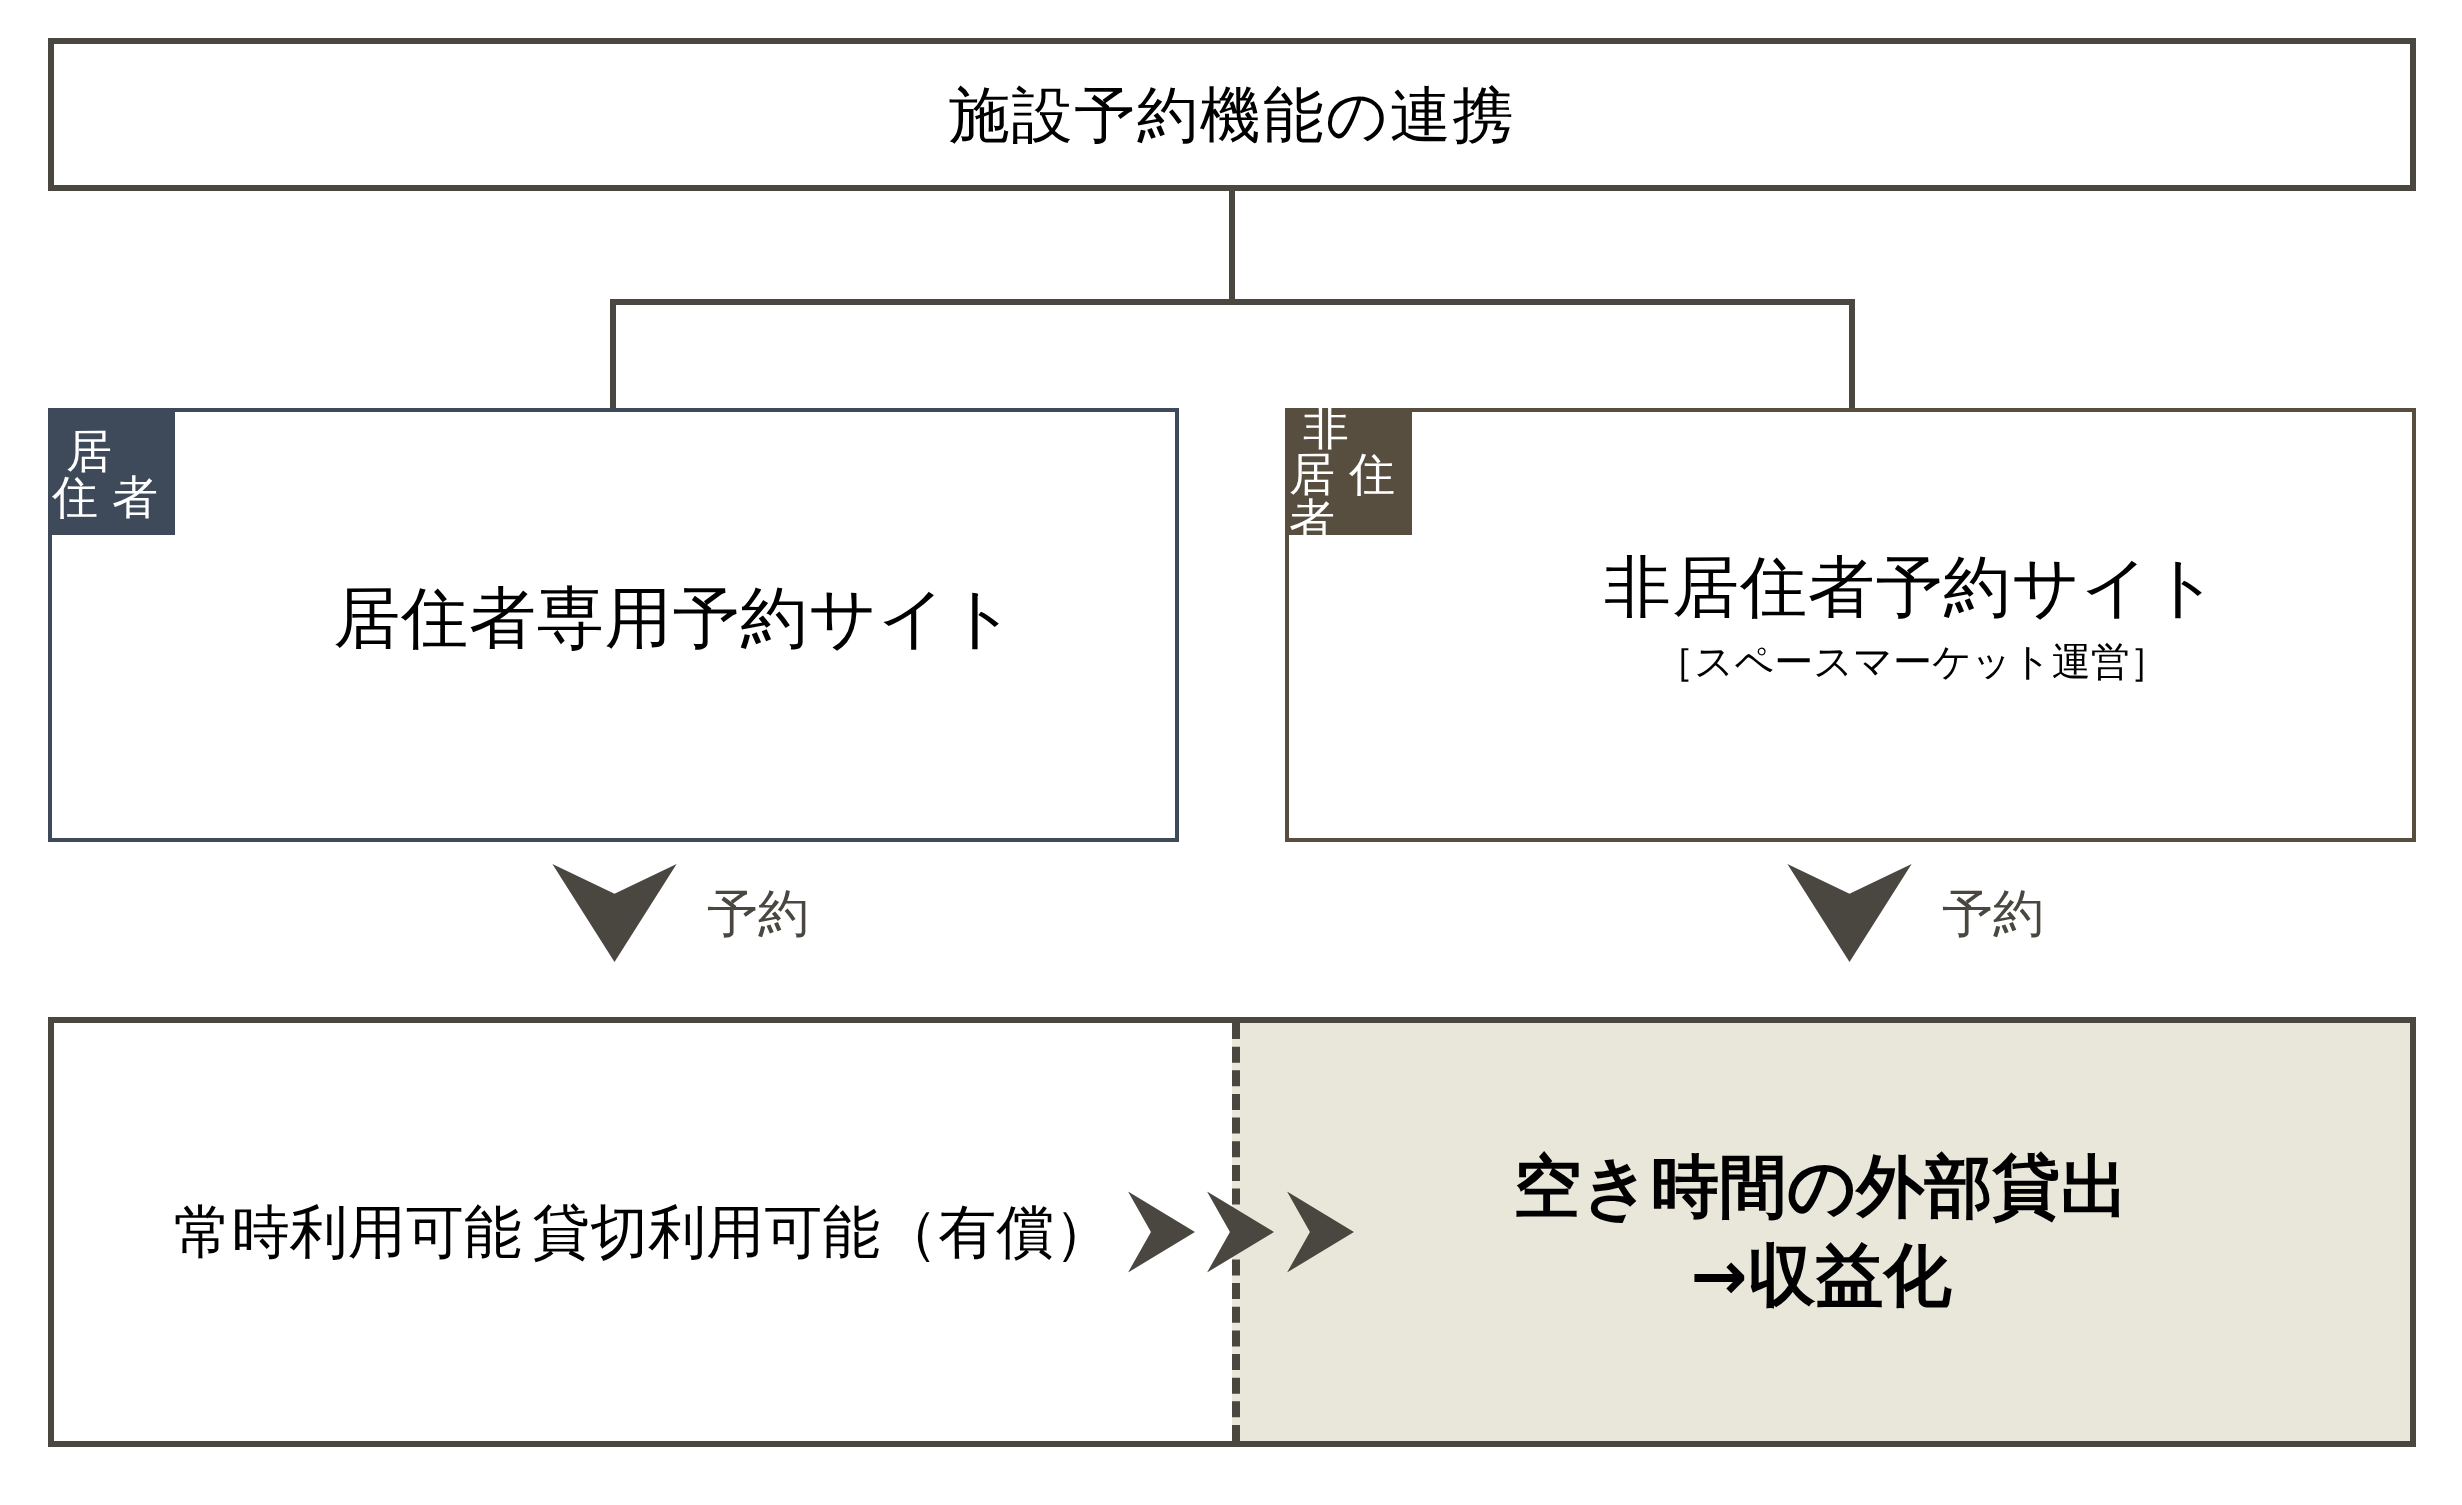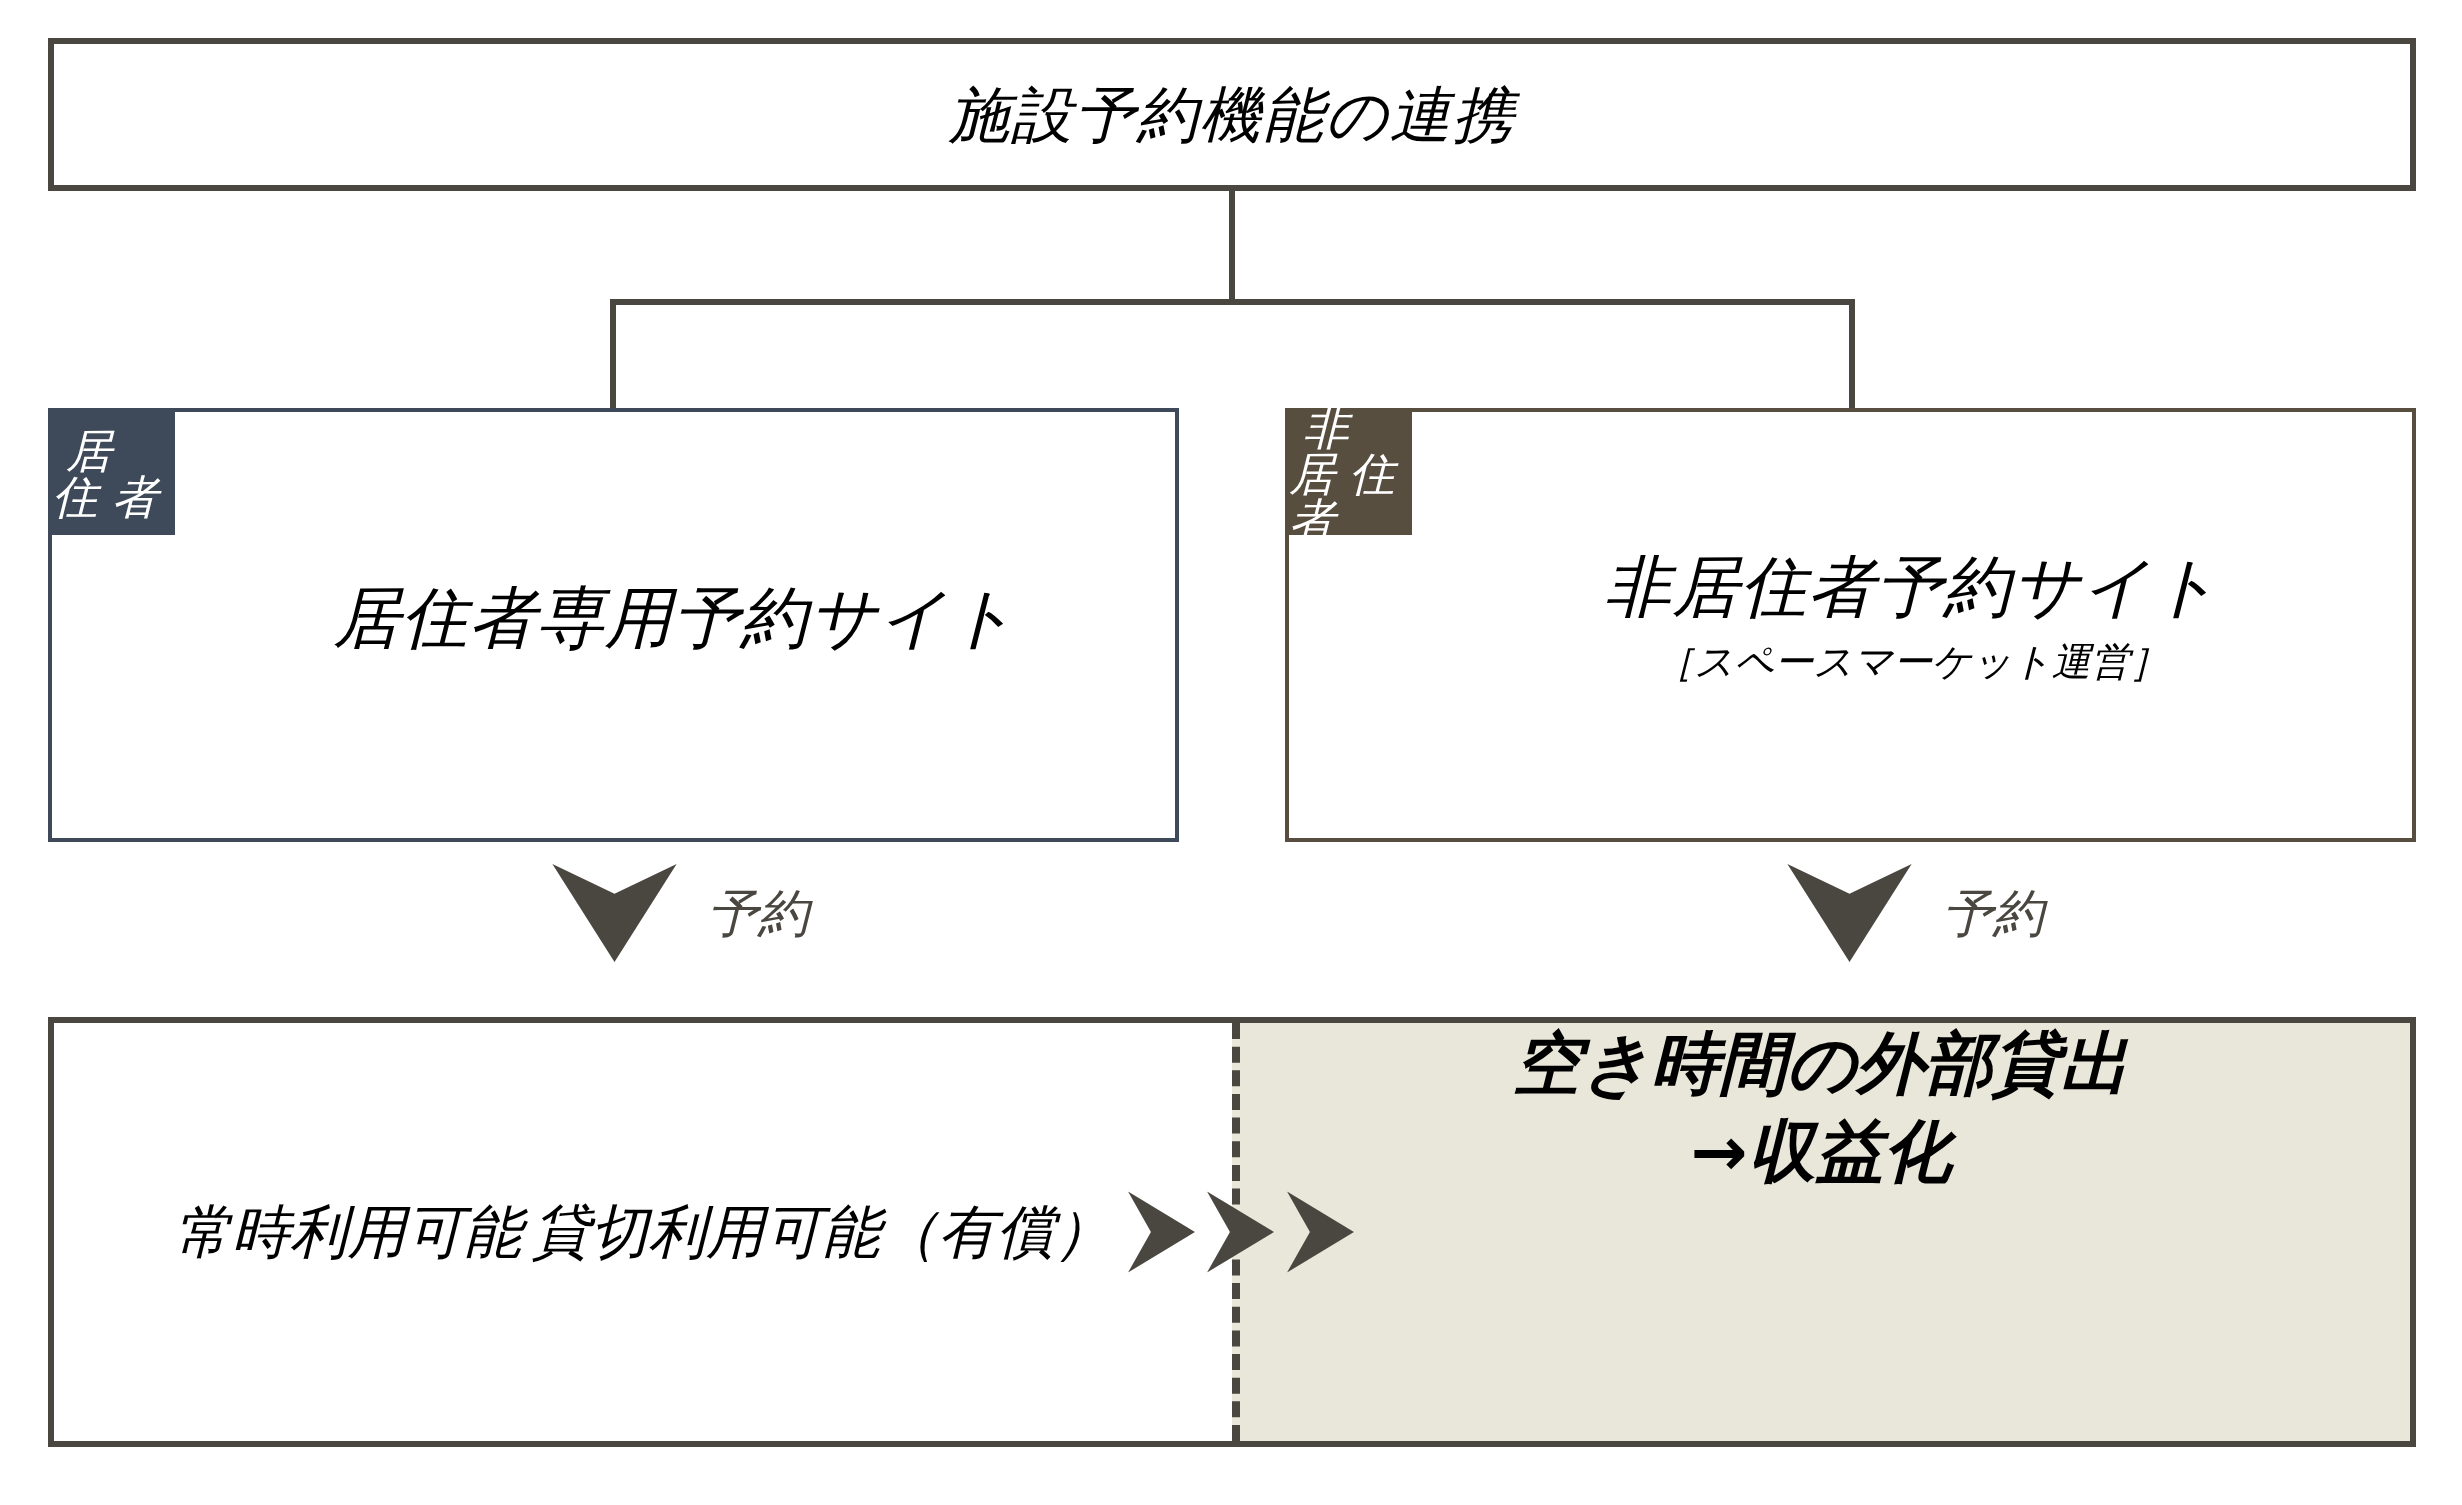--- a/index.html
+++ b/index.html
@@ -10,21 +10,20 @@
   }
   body {
     font-family: "DejaVu Sans", "Liberation Sans", sans-serif;
   }
   #stage {
     position: relative;
     width: 2462px;
     height: 1506px;
     background: #ffffff;
     overflow: hidden;
-    font-style: italic;
   }
 
   
   .title-box {
     position: absolute;
     left: 48px;
     top: 38px;
     width: 2368px;
     height: 153px;
     box-sizing: border-box;
@@ -201,20 +200,21 @@
   }
   .bottom-right-text {
     position: absolute;
     left: 1178px;
     top: 0;
     right: 0;
     height: 100%;
     display: flex;
     flex-direction: column;
     align-items: center;
+    justify-content: center;
     gap: 5.3px;
   }
   .br-line {
     font-size: 68px;
     font-weight: bold;
     color: #000000;
     line-height: 1.22;
     white-space: nowrap;
   }
 

